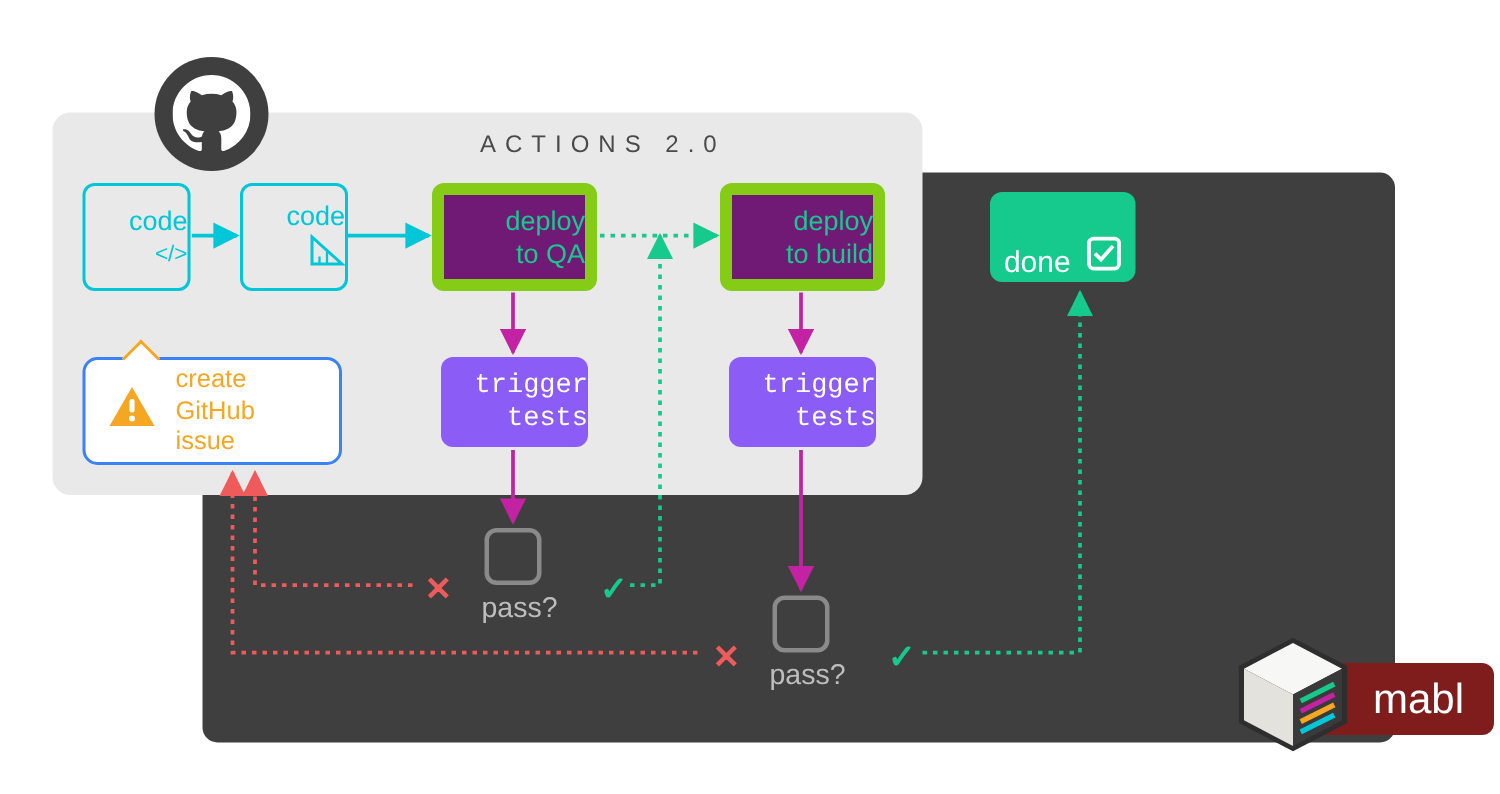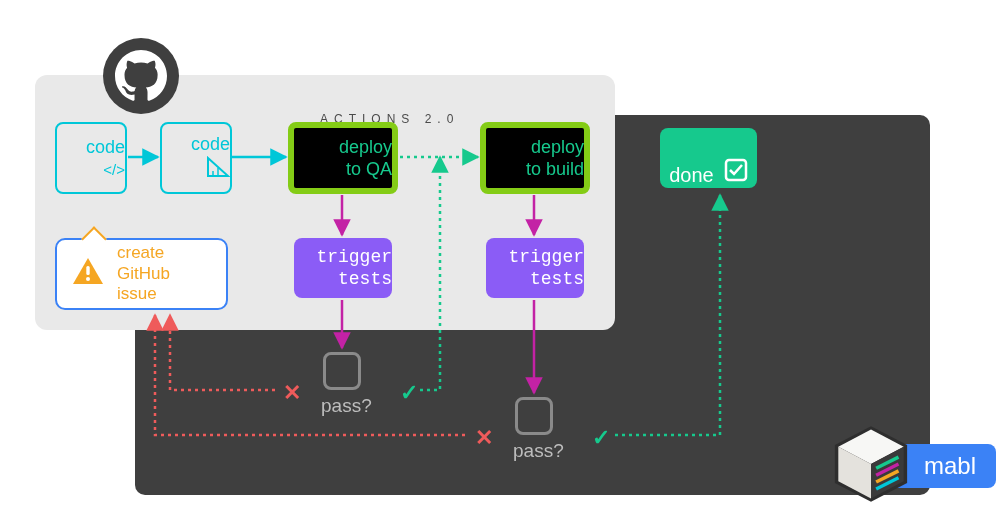--- a/index.html
+++ b/index.html
@@ -31,25 +31,24 @@
     top: 75px;
     width: 580px;
     height: 255px;
     background: #e9e9e9;
     border-radius: 12px;
   }
   .actions-title {
     position: absolute;
     left: 320px;
     top: 88px;
-    font-size: 12px;
+    font-size: 16px;
     letter-spacing: 6px;
     color: #4a4a4a;
     font-weight: 500;
-    margin-top: 24px;
   }
   .github-badge {
     position: absolute;
     left: 103px;
     top: 38px;
     width: 76px;
     height: 76px;
     border-radius: 50%;
     background: #3f3f3f;
     display: flex;
@@ -61,21 +60,21 @@
     border-radius: 8px;
     display: flex;
     flex-direction: column;
     align-items: flex-end;
     justify-content: center;
     text-align: center;
     line-height: 1.25;
     font-size: 18px;
   }
   .node.cyan-flat { border: 2px solid #00c7d8; color: #00c7d8; background: transparent; }
-  .node.green { border: 6px solid #84cc16; color: #16c98d; background: #000000; }
+  .node.green { border: 8px solid #84cc16; color: #16c98d; background: #701a75; }
   .node.green-fill { background: #16c98d; color: #fff; }
   .node.magenta { background: #8b5cf6; color: #fff; font-family: Liberation Mono, monospace; }
   .node .sub { font-size: 15px; margin-top:2px; }
 
   .small-square {
     position: absolute;
     width: 38px;
     height: 38px;
     border: 3px solid #8a8a8a;
     border-radius: 8px;
@@ -89,23 +88,23 @@
   .x     { color:#ef5b5b; font-size:22px; font-weight:bold; position:absolute; }
 
   .mabl-badge {
     position: absolute;
     right: 4px;
     bottom: 18px;
     display: flex;
     align-items: center;
   }
   .mabl-text {
-    background: #3b82f6;
+    background: #7f1d1d;
     color: #fff;
-    font-size: 24px;
+    font-size: 28px;
     padding: 8px 20px 8px 70px;
     border-radius: 8px;
     margin-left: -60px;
   }
 
   svg.connectors {
     position: absolute;
     inset: 0;
     pointer-events: none;
   }

